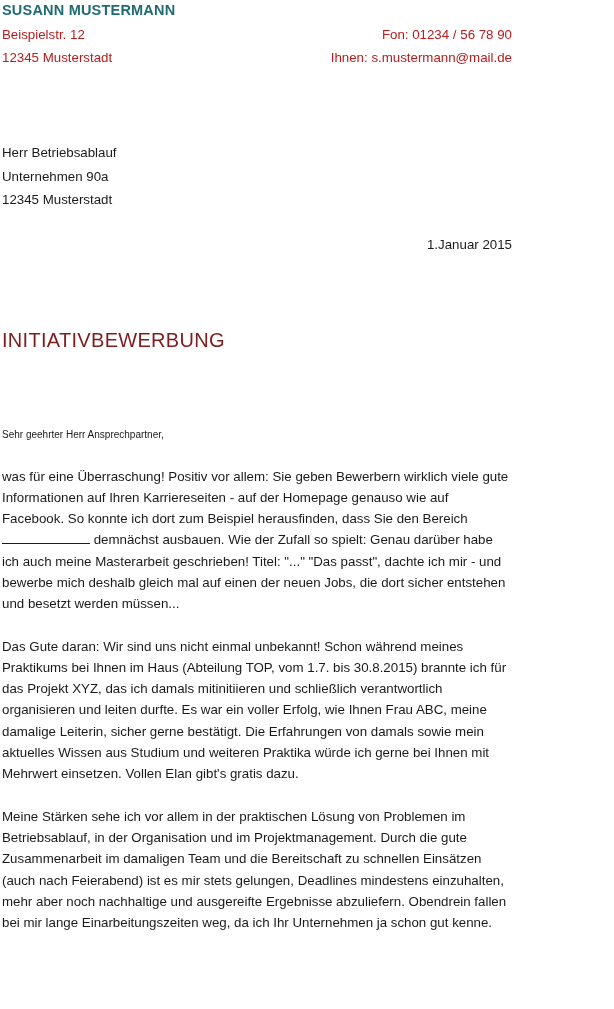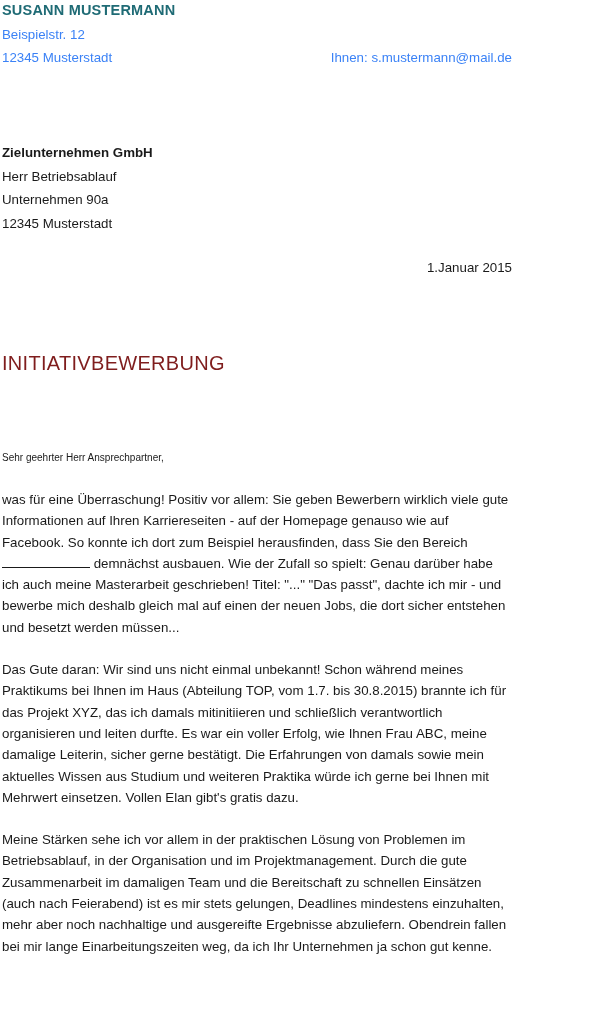--- a/index.html
+++ b/index.html
@@ -32,21 +32,21 @@
   }
   .sender-block {
     margin-top: 4px;
   }
   .row {
     display: flex;
     justify-content: space-between;
     align-items: baseline;
     font-size: 13.3px;
     line-height: 22.5px;
-    color: #3b82f6;
+    color: #b91c1c;
   }
   .row .left { text-align: left; }
   .row .right { text-align: right; }
 
   .recipient {
     margin-top: 72px;
     font-size: 13.3px;
     line-height: 23.5px;
   }
   .recipient .company {
@@ -87,29 +87,29 @@
 </head>
 <body>
 
 <div class="page">
 
   <div class="sender-name">SUSANN MUSTERMANN</div>
 
   <div class="sender-block">
     <div class="row">
       <span class="left">Beispielstr. 12</span>
+      <span class="right">Fon: 01234 / 56 78 90</span>
     </div>
     <div class="row">
       <span class="left">12345 Musterstadt</span>
       <span class="right">Ihnen: s.mustermann@mail.de</span>
     </div>
   </div>
 
   <div class="recipient">
-    <div class="company">Zielunternehmen GmbH</div>
     <div>Herr Betriebsablauf</div>
     <div>Unternehmen 90a</div>
     <div>12345 Musterstadt</div>
   </div>
 
   <div class="date">1.Januar 2015</div>
 
   <div class="subject">INITIATIVBEWERBUNG</div>
 
   <div class="salutation">Sehr geehrter Herr Ansprechpartner,</div>

